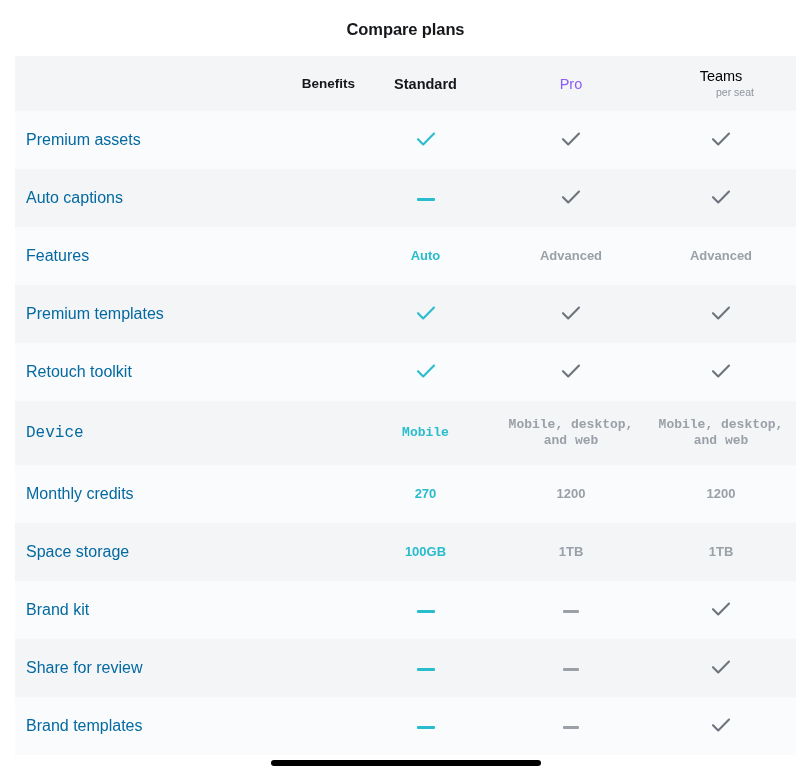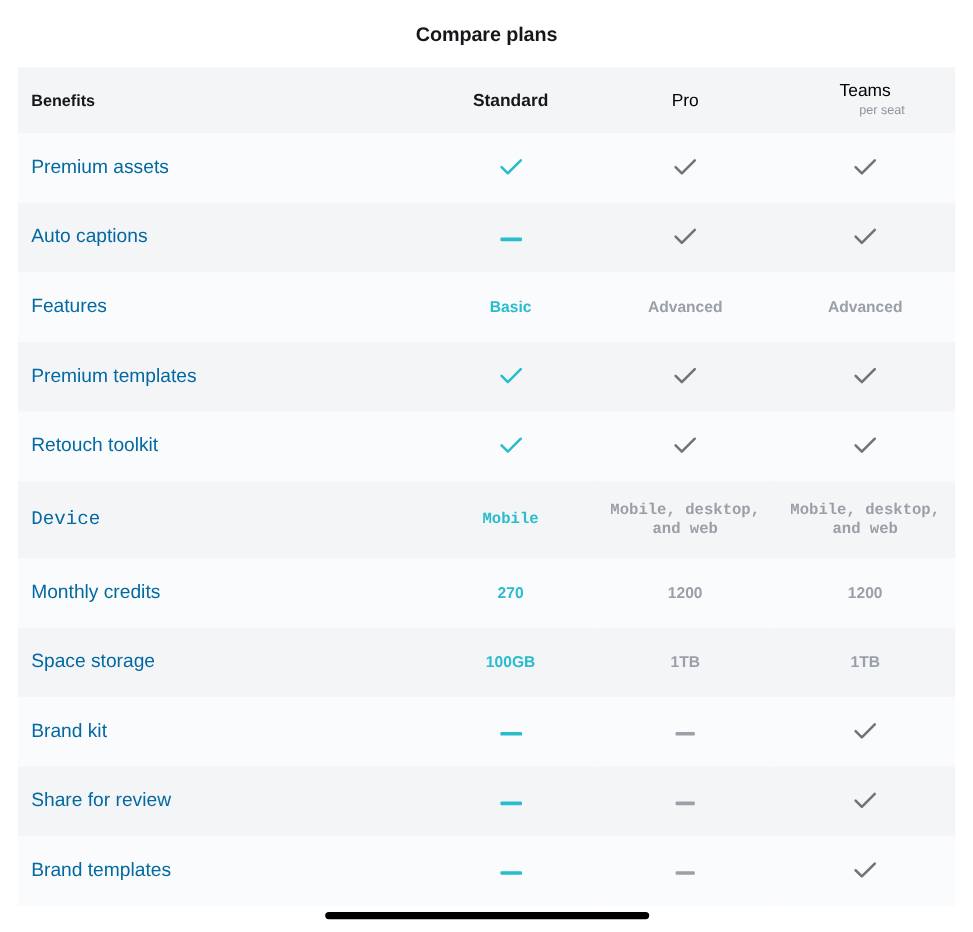--- a/index.html
+++ b/index.html
@@ -50,34 +50,34 @@
     padding: 0;
     margin: 0;
     vertical-align: middle;
     text-align: center;
     border: 0;
   }
 
   
   tr.header-row { height: 55px; }
   tr.header-row .th-benefits {
-    text-align: left;
+    text-align: right;
     padding-left: 11px;
     font-size: 13.5px;
     font-weight: bold;
     color: #15171a;
   }
   tr.header-row .th-plan {
     font-size: 14.5px;
     font-weight: bold;
     color: #15171a;
   }
   tr.header-row .th-plan.muted {
     font-weight: normal;
-    color: #000000;
+    color: #8b5cf6;
     font-size: 14.5px;
   }
   .th-teams-wrap {
     display: flex;
     flex-direction: column;
     align-items: center;
     justify-content: center;
     line-height: 1.1;
   }
   .th-teams-main {
@@ -195,21 +195,21 @@
         <td class="cell-val gray"><span class="ico"><svg width="20" height="16" viewBox="0 0 20 16">
               <path d="M2 8.2 L7.2 13.4 L18 2.6" fill="none" stroke="#6e747c" stroke-width="2.1" stroke-linecap="round" stroke-linejoin="round"></path>
             </svg></span></td>
         <td class="cell-val gray"><span class="ico"><svg width="20" height="16" viewBox="0 0 20 16">
               <path d="M2 8.2 L7.2 13.4 L18 2.6" fill="none" stroke="#6e747c" stroke-width="2.1" stroke-linecap="round" stroke-linejoin="round"></path>
             </svg></span></td>
       </tr>
       <tr class="data-row row-shade-b">
         <td class="cell-label">Features</td>
         <td class="cell-val teal">
-          <span class="wrap-text">Basic</span>
+          <span class="wrap-text">Auto</span>
         </td>
         <td class="cell-val gray">
           <span class="wrap-text">Advanced</span>
         </td>
         <td class="cell-val gray">
           <span class="wrap-text">Advanced</span>
         </td>
       </tr>
       <tr class="data-row row-shade-a">
         <td class="cell-label">Premium templates</td>

